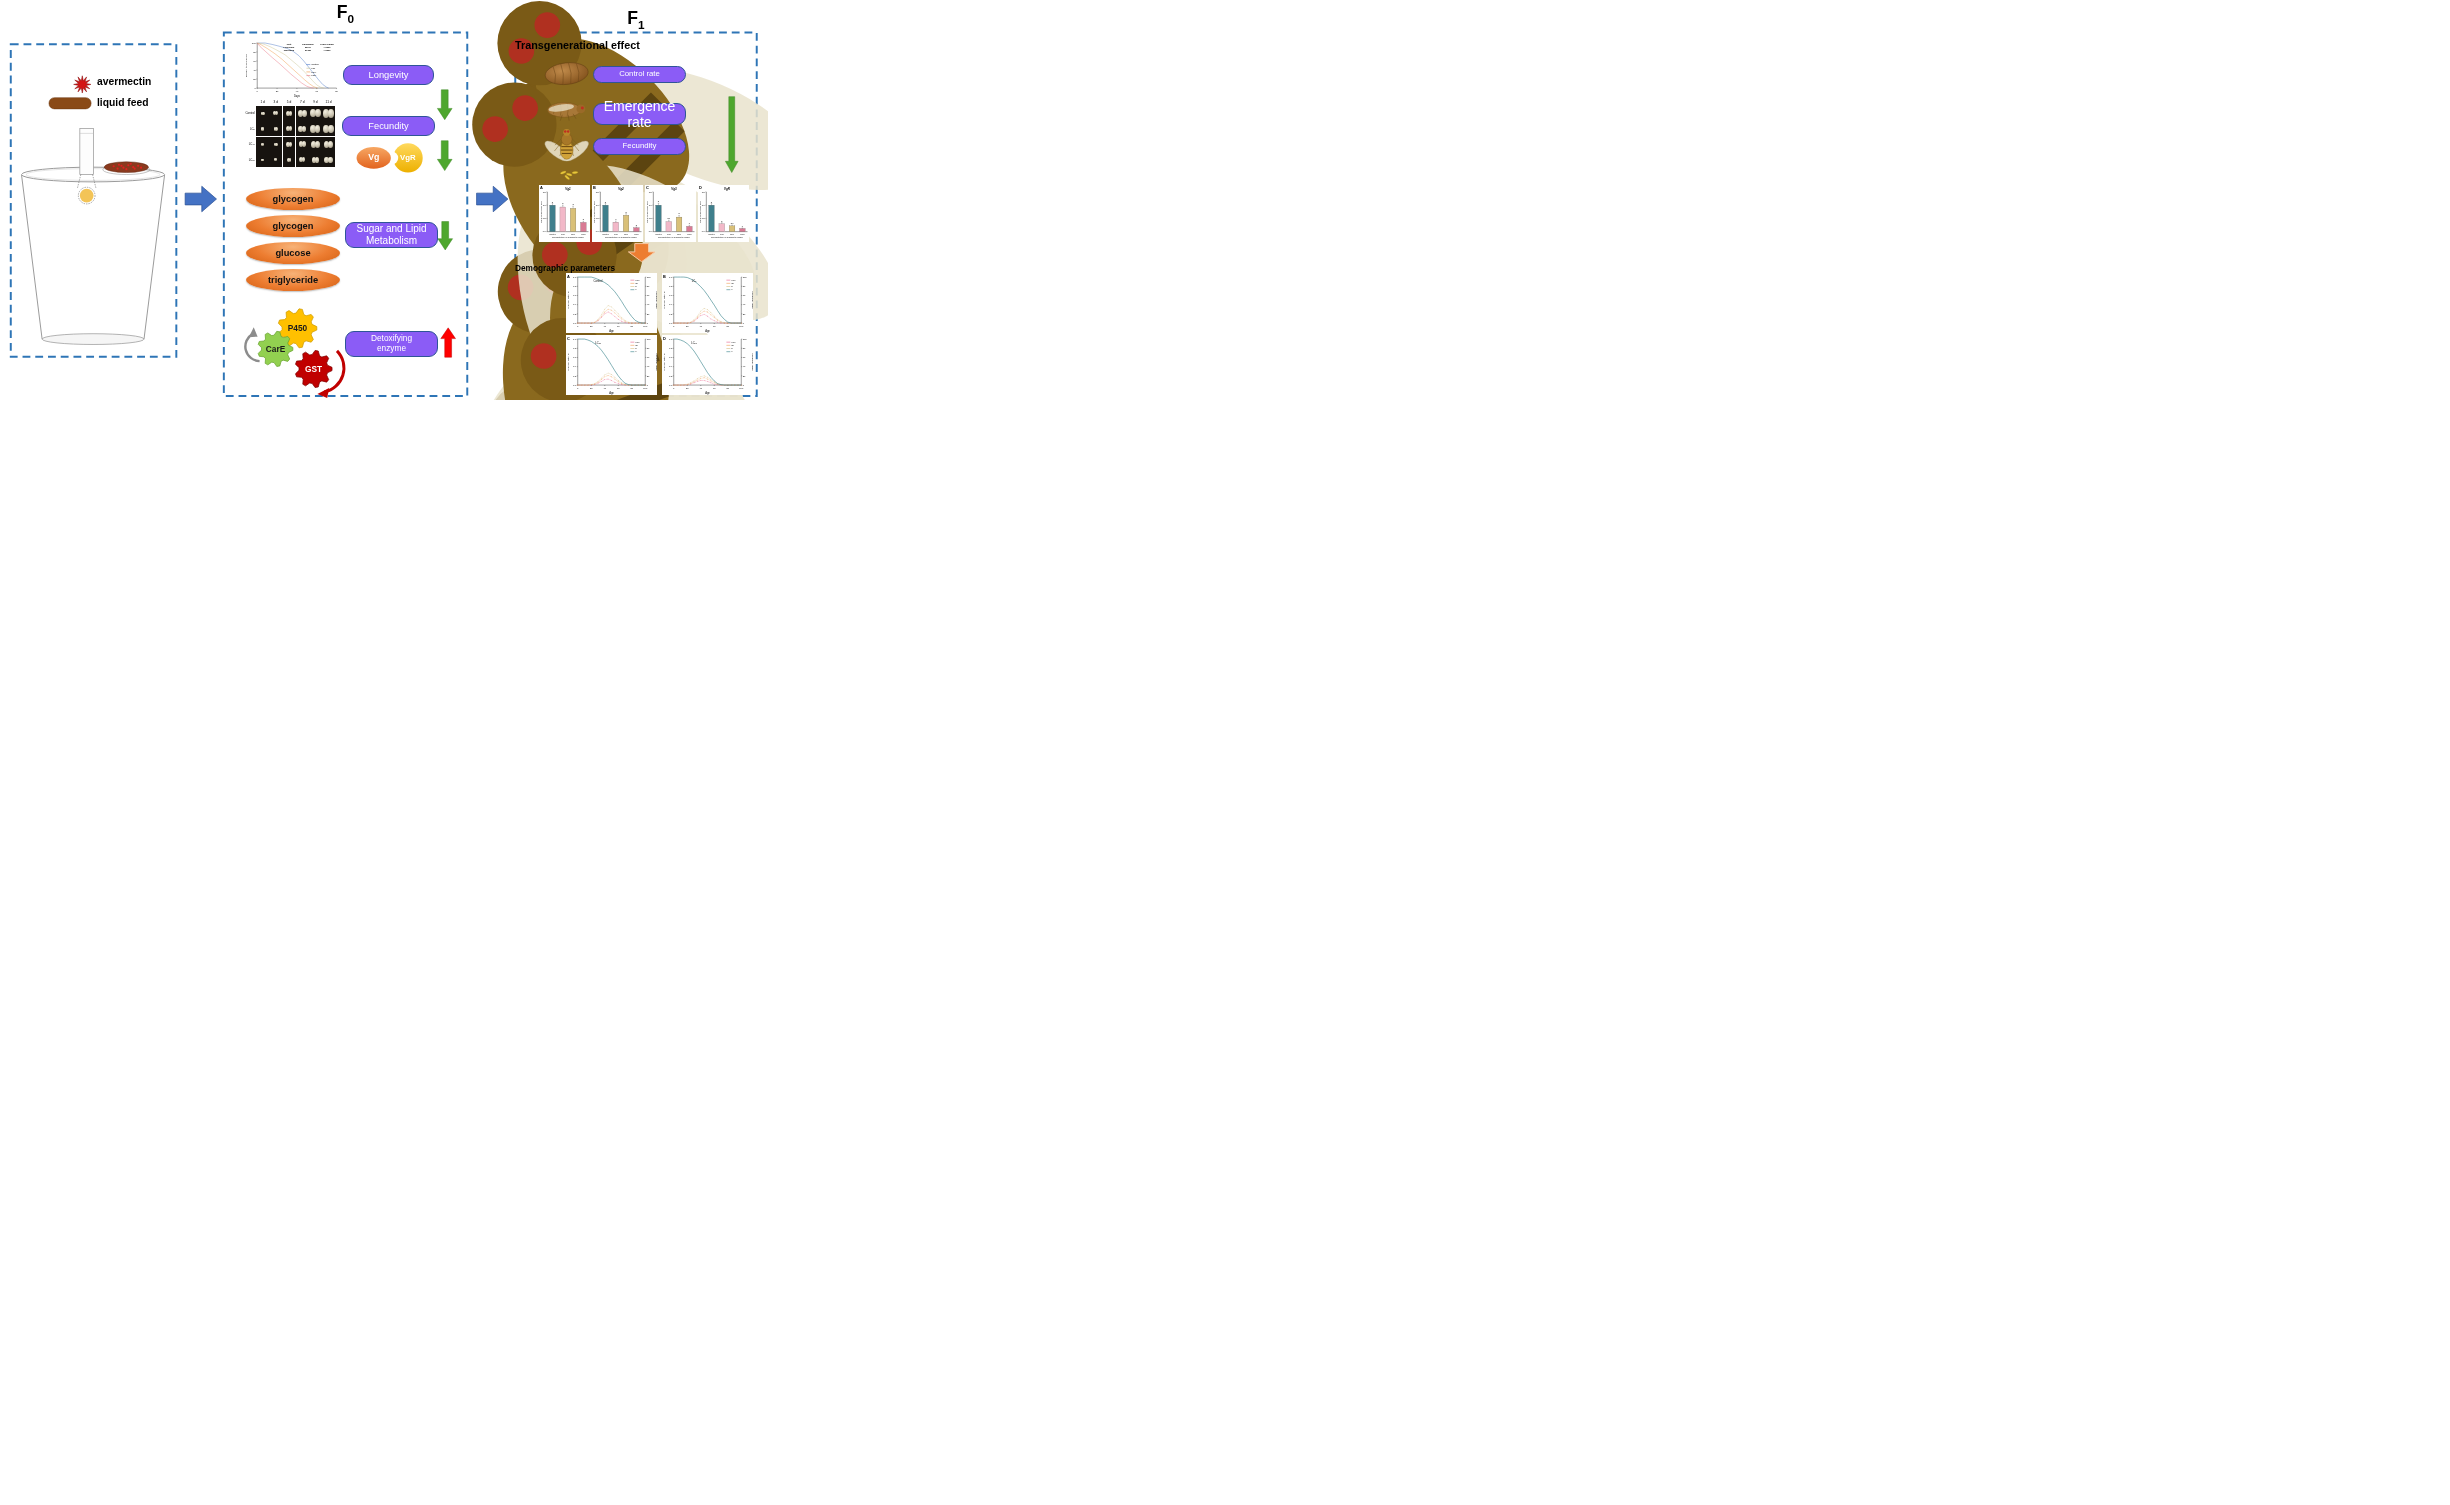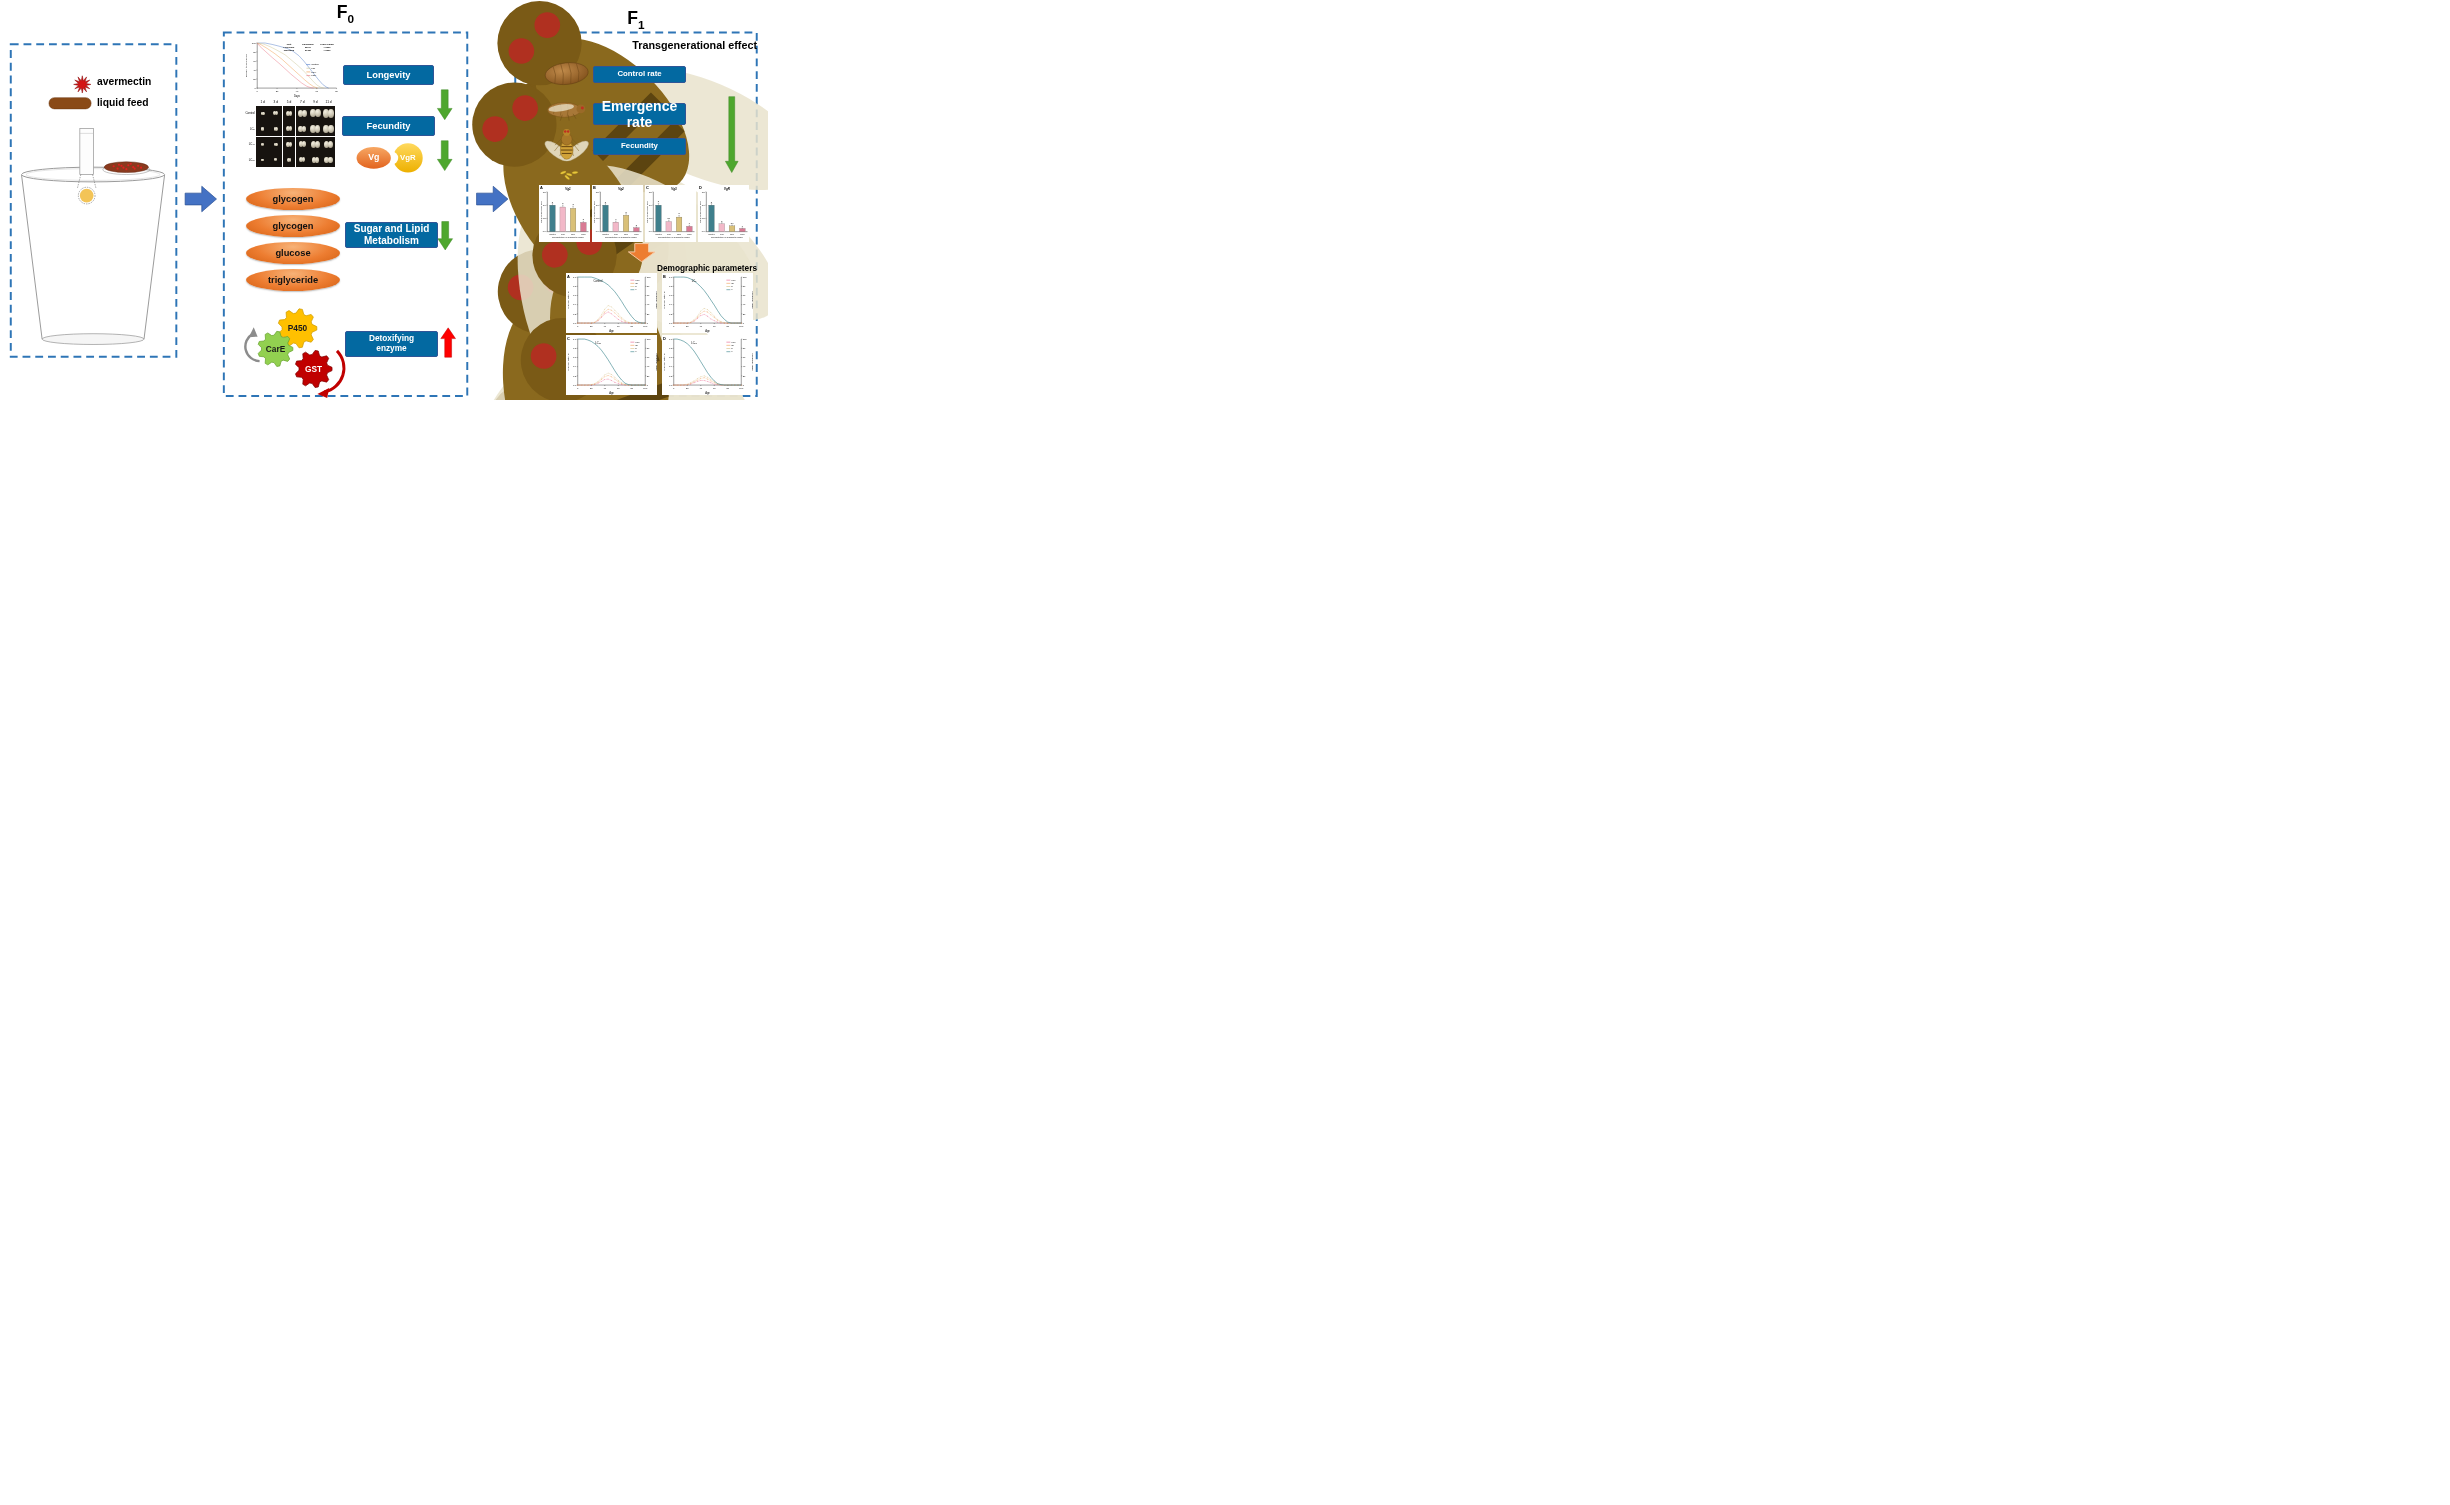--- a/index.html
+++ b/index.html
@@ -3,30 +3,30 @@
 <meta charset="utf-8">
 <style>
 *{margin:0;padding:0;box-sizing:border-box}
 body{background:#fff;font-family:"Liberation Sans",sans-serif}
 .canvas{position:relative;width:768px;height:400px;background:#fff;overflow:hidden}
 .canvas>*{position:absolute}
 #bg{left:0;top:0}
 .f-label{font-size:17.6px;font-weight:bold;text-align:center;color:#000}
 .f-label sub{font-size:11.8px}
 .label-black{font-weight:bold;color:#000;white-space:nowrap}
-.btn{background:#0369a1;border:0.5px solid #2f5597;border-radius:2px;color:#fff;font-weight:bold;
+.btn{background:#8b5cf6;border:0.5px solid #2f5597;border-radius:9px;color:#fff;font-weight:normal;
      display:flex;flex-direction:column;align-items:center;justify-content:center;text-align:center;line-height:1.15}
 .pill{left:246px;width:94px;height:22px;border-radius:50%;
       background:radial-gradient(ellipse at 50% 22%,#f7b277 0%,#ED7D31 55%,#d35f12 100%);
       display:flex;align-items:center;justify-content:center;font-weight:bold;font-size:9.3px;color:#111;
       box-shadow:0 1px 1.5px rgba(0,0,0,.25)}
 .chart{background:#fff}
 .chart svg{position:absolute;left:0;top:0}
 .enz{font-weight:bold;font-size:8.3px;width:31px;text-align:center}
-.title-b{font-weight:bold;color:#000;text-align:right}
+.title-b{font-weight:bold;color:#000;text-align:left}
 .ovary{display:grid;grid-template-columns:11.8px repeat(6,12.7px);grid-template-rows:5.4px repeat(4,15px);gap:0.5px}
 .ov-h{font-size:3.2px;text-align:center;color:#000}
 .ov-r{font-size:2.9px;text-align:right;padding-right:1px;align-self:center;color:#000}
 .ov-c{background:#17130f;display:flex;align-items:center;justify-content:center}
 .lobe{border-radius:50%;background:radial-gradient(circle at 35% 30%,#f4f0e2 0%,#c9c2ae 55%,#8d8573 100%);margin:0 -0.5px}
 .scalebar{position:absolute;right:1.5px;bottom:1.5px;width:5.9px;height:1px;background:#fff}
 svg text{font-family:"Liberation Sans",sans-serif}
 </style>
 </head>
 <body>

